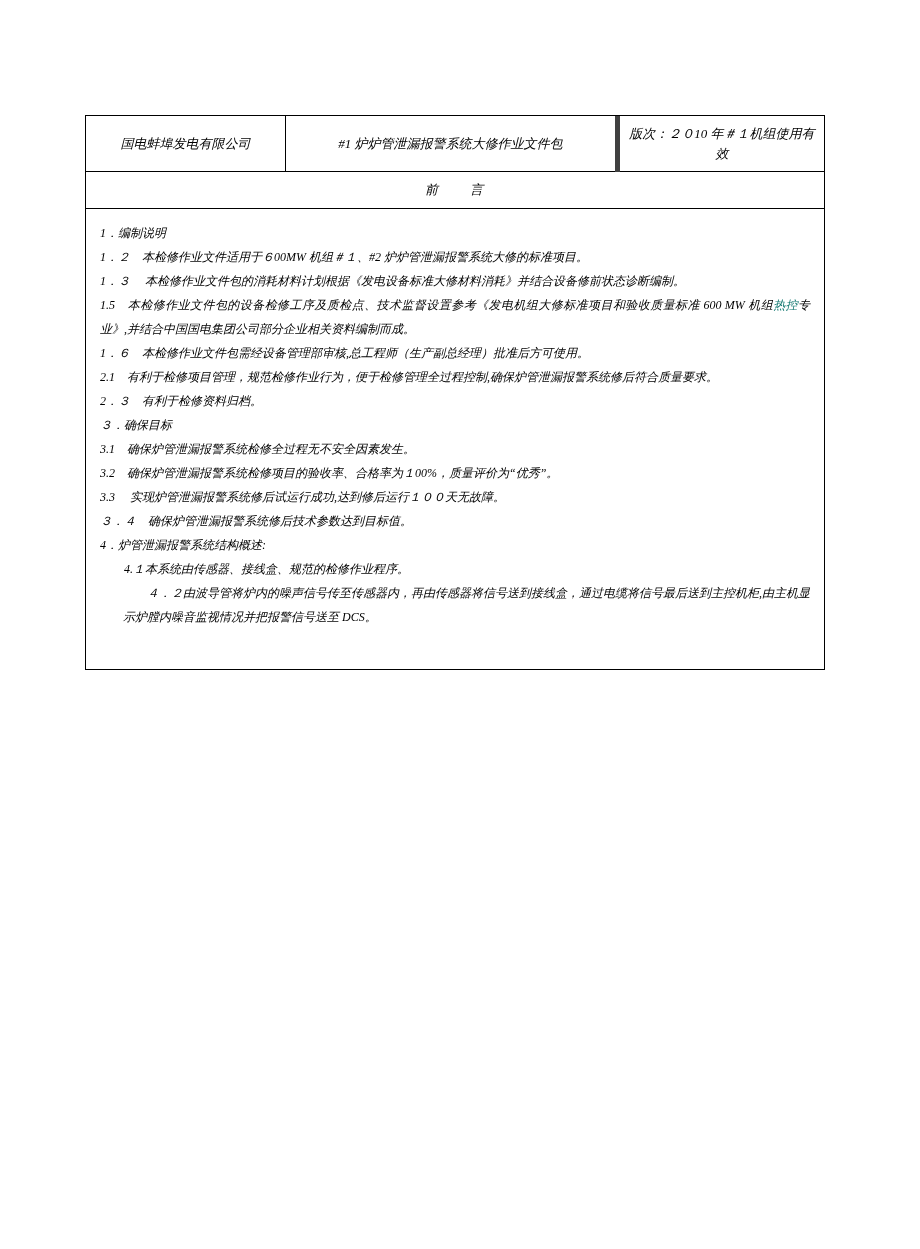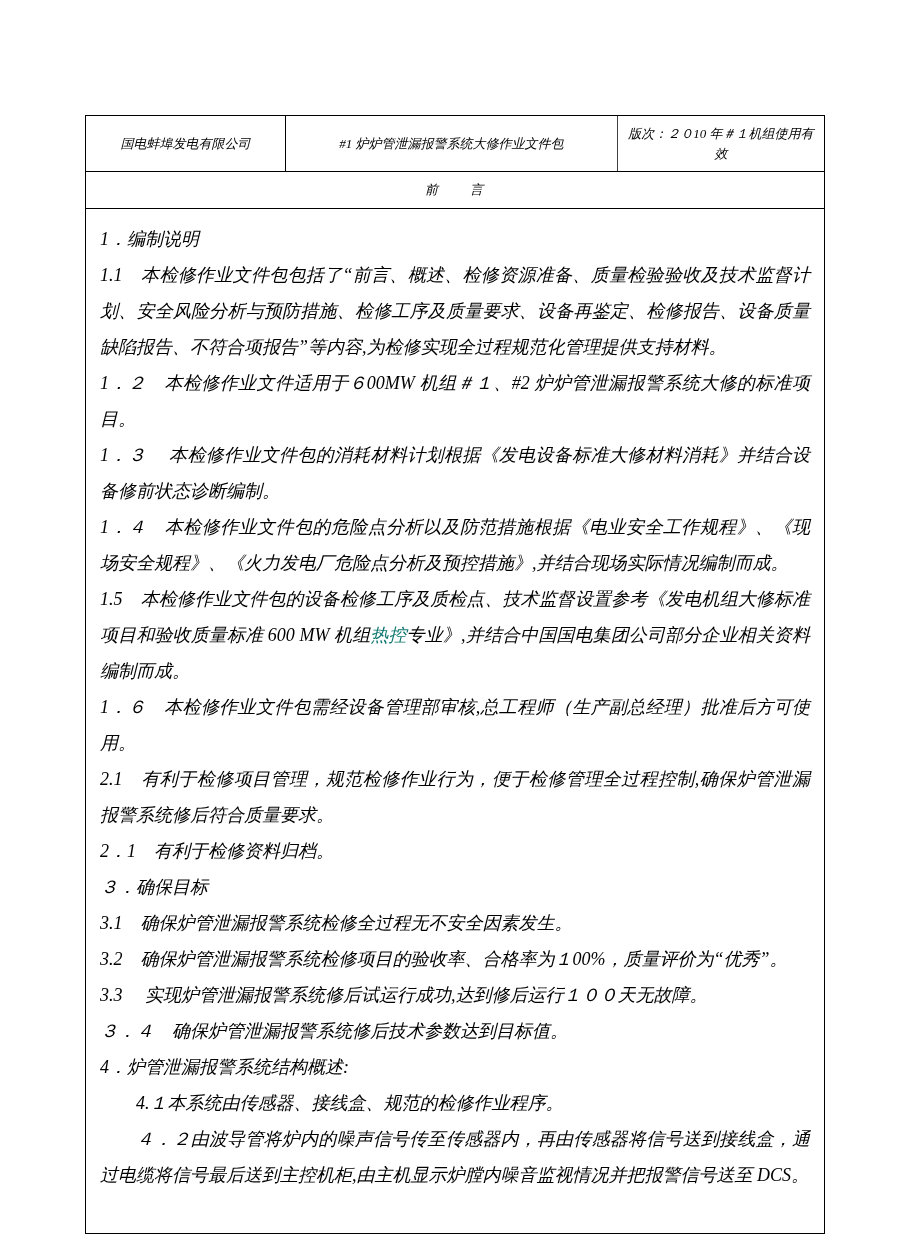--- a/index.html
+++ b/index.html
@@ -28,29 +28,29 @@
   }
   table.header-table td {
     border-bottom: 1px solid #000;
     padding: 8px 6px;
     vertical-align: middle;
     text-align: center;
     font-size: 13px;
     line-height: 1.5;
   }
   .hd-left { width: 27%; border-right: 1px solid #000; }
-  .hd-mid  { width: 45%; border-right: 1px solid #404040; }
+  .hd-mid  { width: 45%; border-right: 5px solid #404040; }
   .hd-right{ width: 28%; }
   .preface-row td {
     text-align: center;
     letter-spacing: 2px;
   }
   .body-cell {
     padding: 12px 14px 40px 14px;
-    font-size: 18px;
+    font-size: 12px;
     line-height: 2.0;
     text-align: justify;
   }
   .para { margin: 0; }
   .indent1n { text-indent: 2em; }
   .red { color: #0f766e; }
   .body-cell p { margin: 0; }
   .sp { letter-spacing: 0; }
 </style>
 </head>
@@ -66,36 +66,34 @@
         <td class="hd-right">版次：２０10 年＃１机组使用有效</td>
       </tr>
       <tr class="preface-row">
         <td colspan="3">前　　言</td>
       </tr>
     </tbody>
       </table>
 
     <div class="body-cell">
       <p class="para">1．编制说明</p>
-      <p class="para sp">1.1　本检修作业文件包包括了“前言、概述、检修资源准备、质量检验验收及技术监督计划、安全风险分析与预防措施、检修工序及质量要求、设备再鉴定、检修报告、设备质量缺陷报告、不符合项报告”等内容,为检修实现全过程规范化管理提供支持材料。</p>
       <p class="para sp">1．２　本检修作业文件适用于６00MW 机组＃１、#2 炉炉管泄漏报警系统大修的标准项目。</p>
       <p class="para sp">1．３　 本检修作业文件包的消耗材料计划根据《发电设备标准大修材料消耗》并结合设备修前状态诊断编制。</p>
-      <p class="para sp">1．４　本检修作业文件包的危险点分析以及防范措施根据《电业安全工作规程》、《现场安全规程》、《火力发电厂危险点分析及预控措施》,并结合现场实际情况编制而成。</p>
       <p class="para sp">
         <span>1.5　本检修作业文件包的设备检修工序及质检点、技术监督设置参考《发电机组大修标准项目和验收质量标准 600 MW 机组</span><span class="red">热控</span><span>专业》,并结合中国国电集团公司部分企业相关资料编制而成。</span>
       </p>
       <p class="para sp">1．６　本检修作业文件包需经设备管理部审核,总工程师（生产副总经理）批准后方可使用。</p>
 
       <p class="para sp">2.1　有利于检修项目管理，规范检修作业行为，便于检修管理全过程控制,确保炉管泄漏报警系统修后符合质量要求。</p>
-      <p class="para sp">2．1　有利于检修资料归档。</p>
+      <p class="para sp">2．３　有利于检修资料归档。</p>
 
       <p class="para">３．确保目标</p>
       <p class="para sp">3.1　确保炉管泄漏报警系统检修全过程无不安全因素发生。</p>
       <p class="para sp">3.2　确保炉管泄漏报警系统检修项目的验收率、合格率为１00%，质量评价为“优秀”。</p>
       <p class="para sp">3.3　  实现炉管泄漏报警系统修后试运行成功,达到修后运行１００天无故障。</p>
       <p class="para sp">３．４　确保炉管泄漏报警系统修后技术参数达到目标值。</p>
 
       <p class="para">4．炉管泄漏报警系统结构概述:</p>
       <p class="para sp indent1n">4.１本系统由传感器、接线盒、规范的检修作业程序。</p>
-      <p class="para sp" style="text-indent:2em;">４．２由波导管将炉内的噪声信号传至传感器内，再由传感器将信号送到接线盒，通过电缆将信号最后送到主控机柜,由主机显示炉膛内噪音监视情况并把报警信号送至 DCS。</p>
+      <p class="para sp" style="text-indent:2em;margin-left:23px;">４．２由波导管将炉内的噪声信号传至传感器内，再由传感器将信号送到接线盒，通过电缆将信号最后送到主控机柜,由主机显示炉膛内噪音监视情况并把报警信号送至 DCS。</p>
     </div>
   </div>
 </div>
 
 </body></html>

